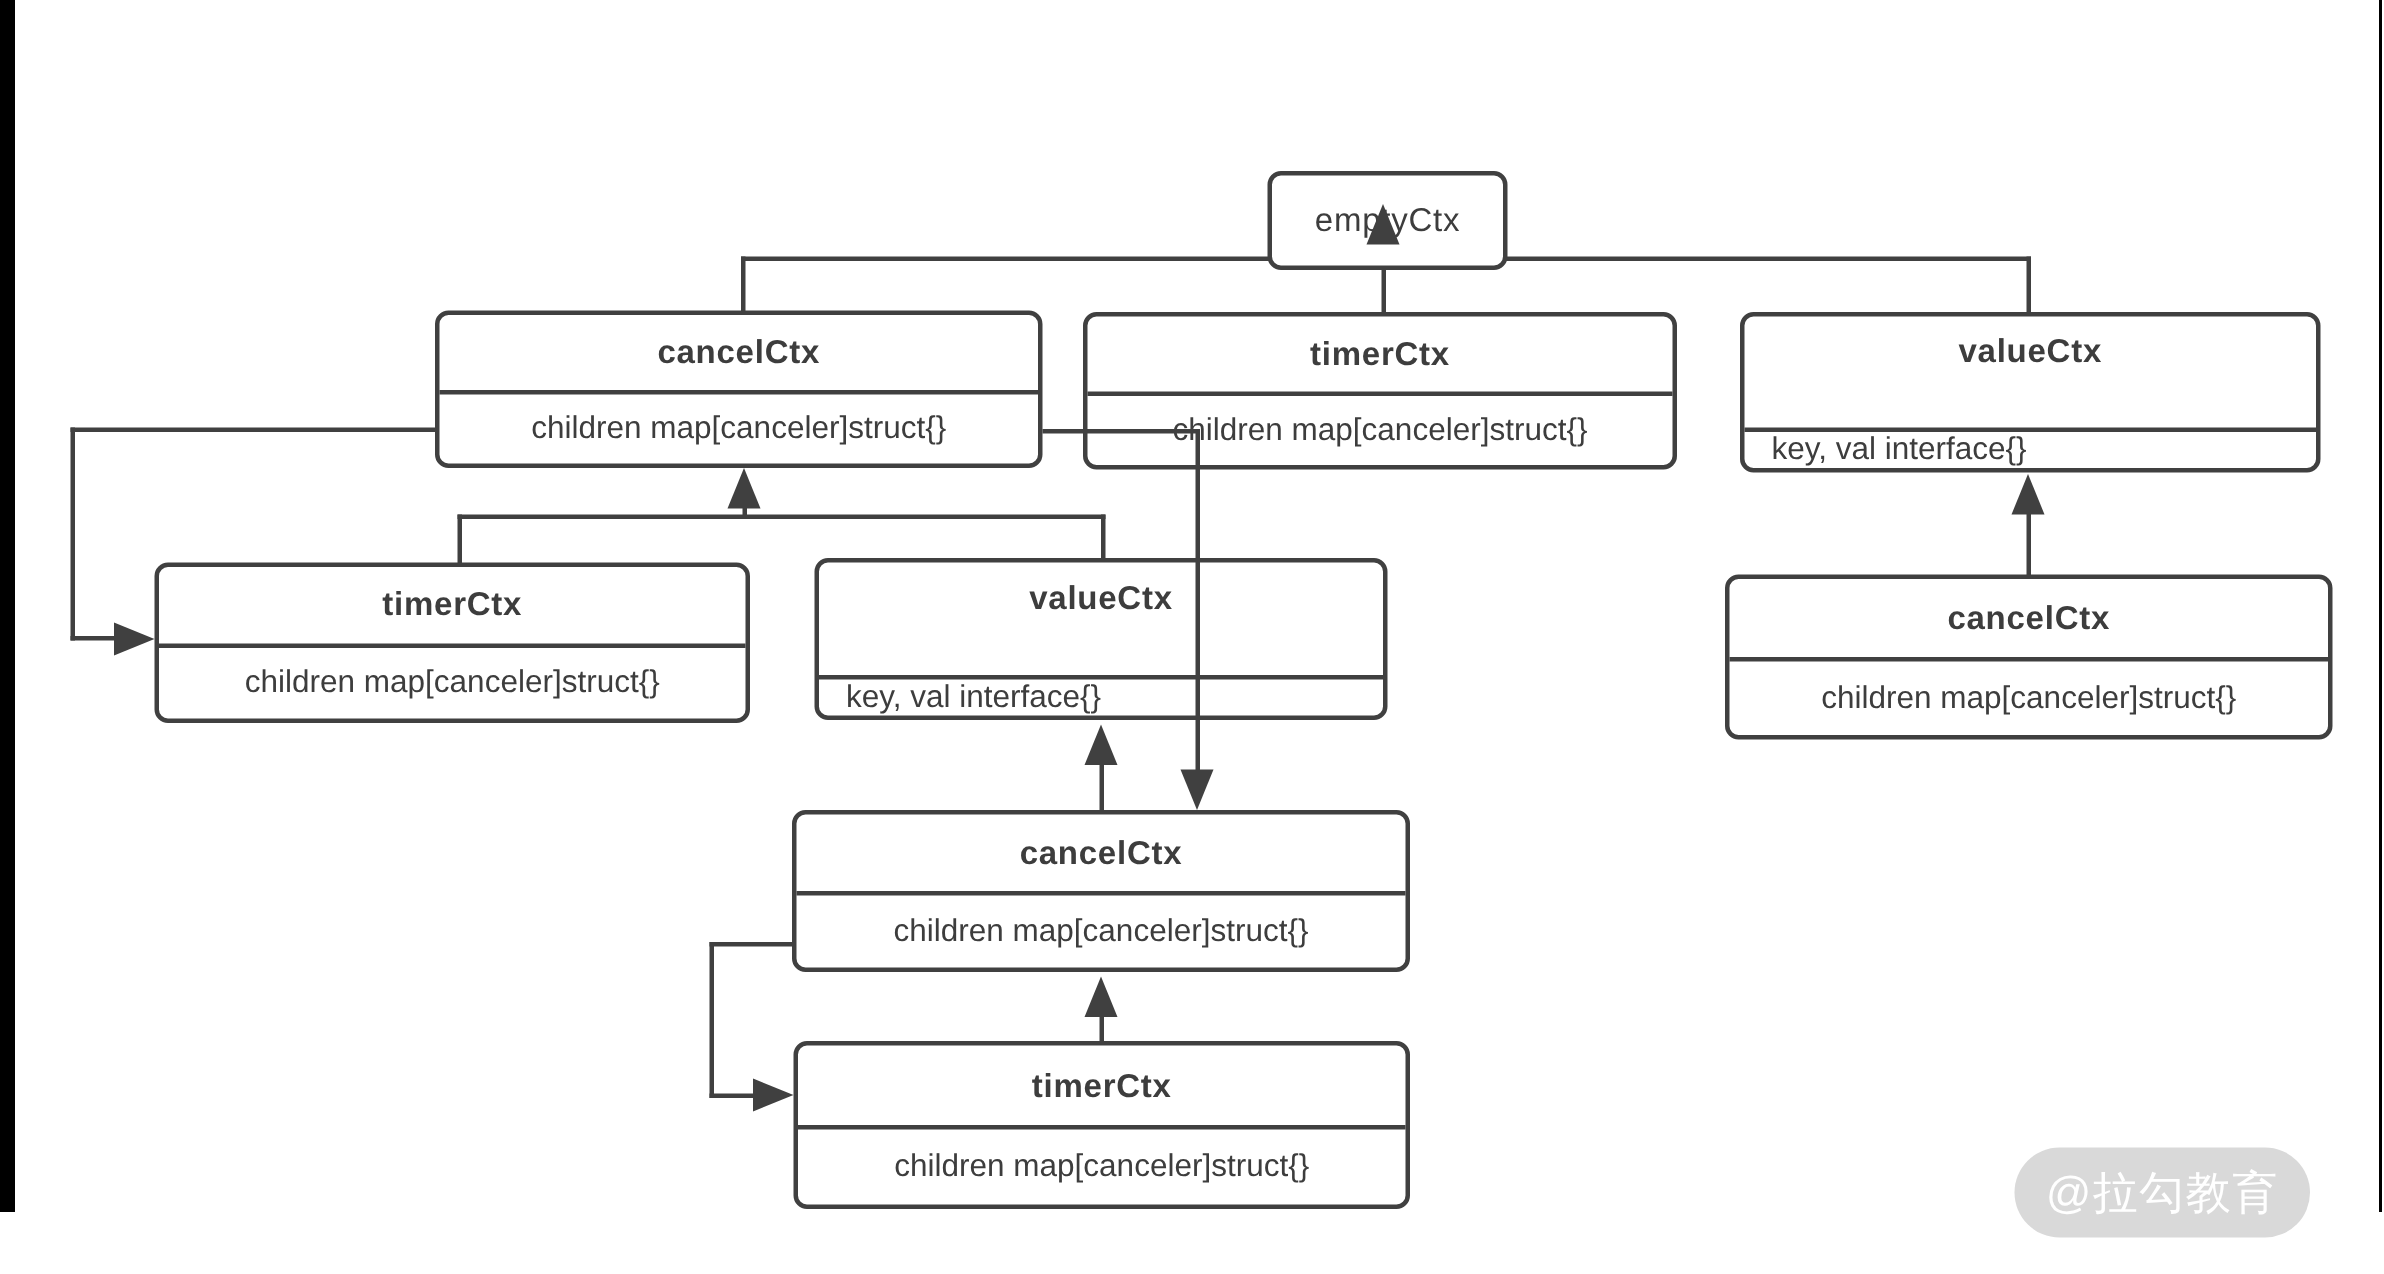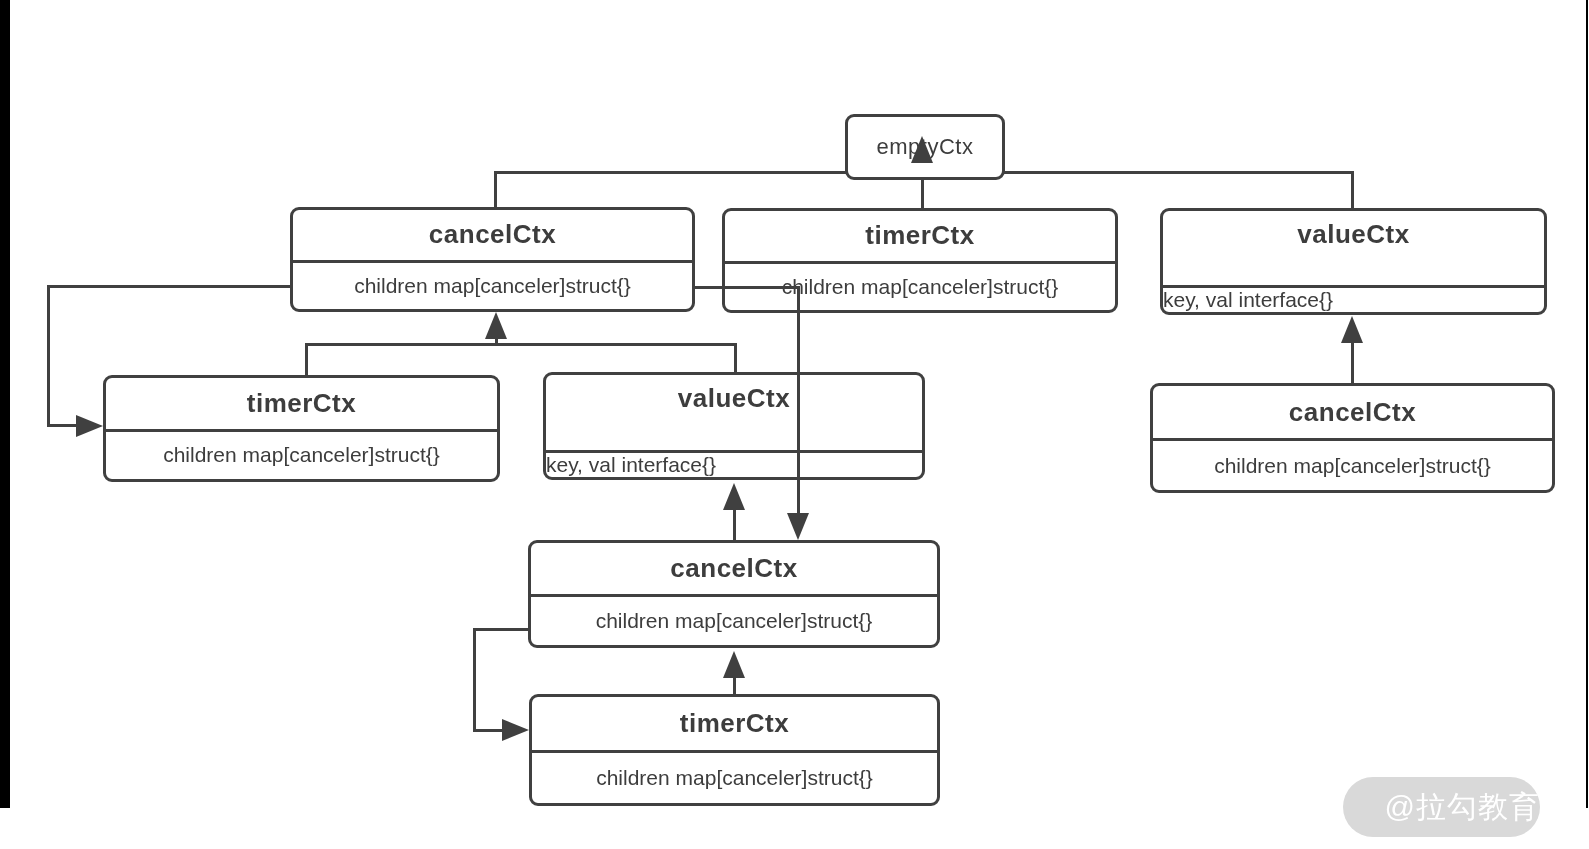--- a/index.html
+++ b/index.html
@@ -20,45 +20,45 @@
   
   .node{
     position:absolute;background:#ffffff;border:3px solid var(--line);
     border-radius:9px;z-index:2;color:var(--text);
   }
   .node.single{display:flex;align-items:center;justify-content:center;}
   .node.single .node-title{font-size:22px;font-weight:400;letter-spacing:0.5px;}
   .node.two-row{display:grid;grid-template-rows:1fr 1fr;}
   .node-title{
     display:flex;align-items:center;justify-content:center;
-    font-size:26px;font-weight:700;letter-spacing:0.5px;
+    font-size:22px;font-weight:700;letter-spacing:0.5px;
   }
   .node-body{
     display:flex;align-items:center;justify-content:center;
     border-top:3px solid var(--line);font-size:21px;font-weight:400;text-align:center;
   }
-  .node-body.left{justify-content:flex-start;margin-top:28px;}
+  .node-body.left{justify-content:flex-start;padding-left:18px;margin-top:28px;}
 
   
   .h-line{position:absolute;height:3px;background:var(--line);z-index:1;}
   .v-line{position:absolute;width:3px;background:var(--line);z-index:1;}
   .z-top{z-index:3;}
 
   
   .arrow{position:absolute;width:0;height:0;z-index:3;}
   .arrow-up{border-left:11px solid transparent;border-right:11px solid transparent;border-bottom:27px solid var(--line);}
   .arrow-down{border-left:11px solid transparent;border-right:11px solid transparent;border-top:27px solid var(--line);}
   .arrow-right{border-top:11px solid transparent;border-bottom:11px solid transparent;border-left:27px solid var(--line);}
 
   
   .watermark{
     position:absolute;left:1343px;top:765px;width:197px;height:60px;
     background:var(--wm-bg);border-radius:30px;
-    display:flex;align-items:center;justify-content:flex-end;
-    color:var(--wm-text);font-size:30px;font-weight:400;letter-spacing:1px;margin-top:12px;
+    display:flex;align-items:center;justify-content:center;
+    color:var(--wm-text);font-size:30px;font-weight:400;letter-spacing:1px;
   }
 </style>
 </head>
 <body>
 
 <div id="canvas">
 
   <div class="left-bar"></div>
   <div class="right-bar"></div>
 

